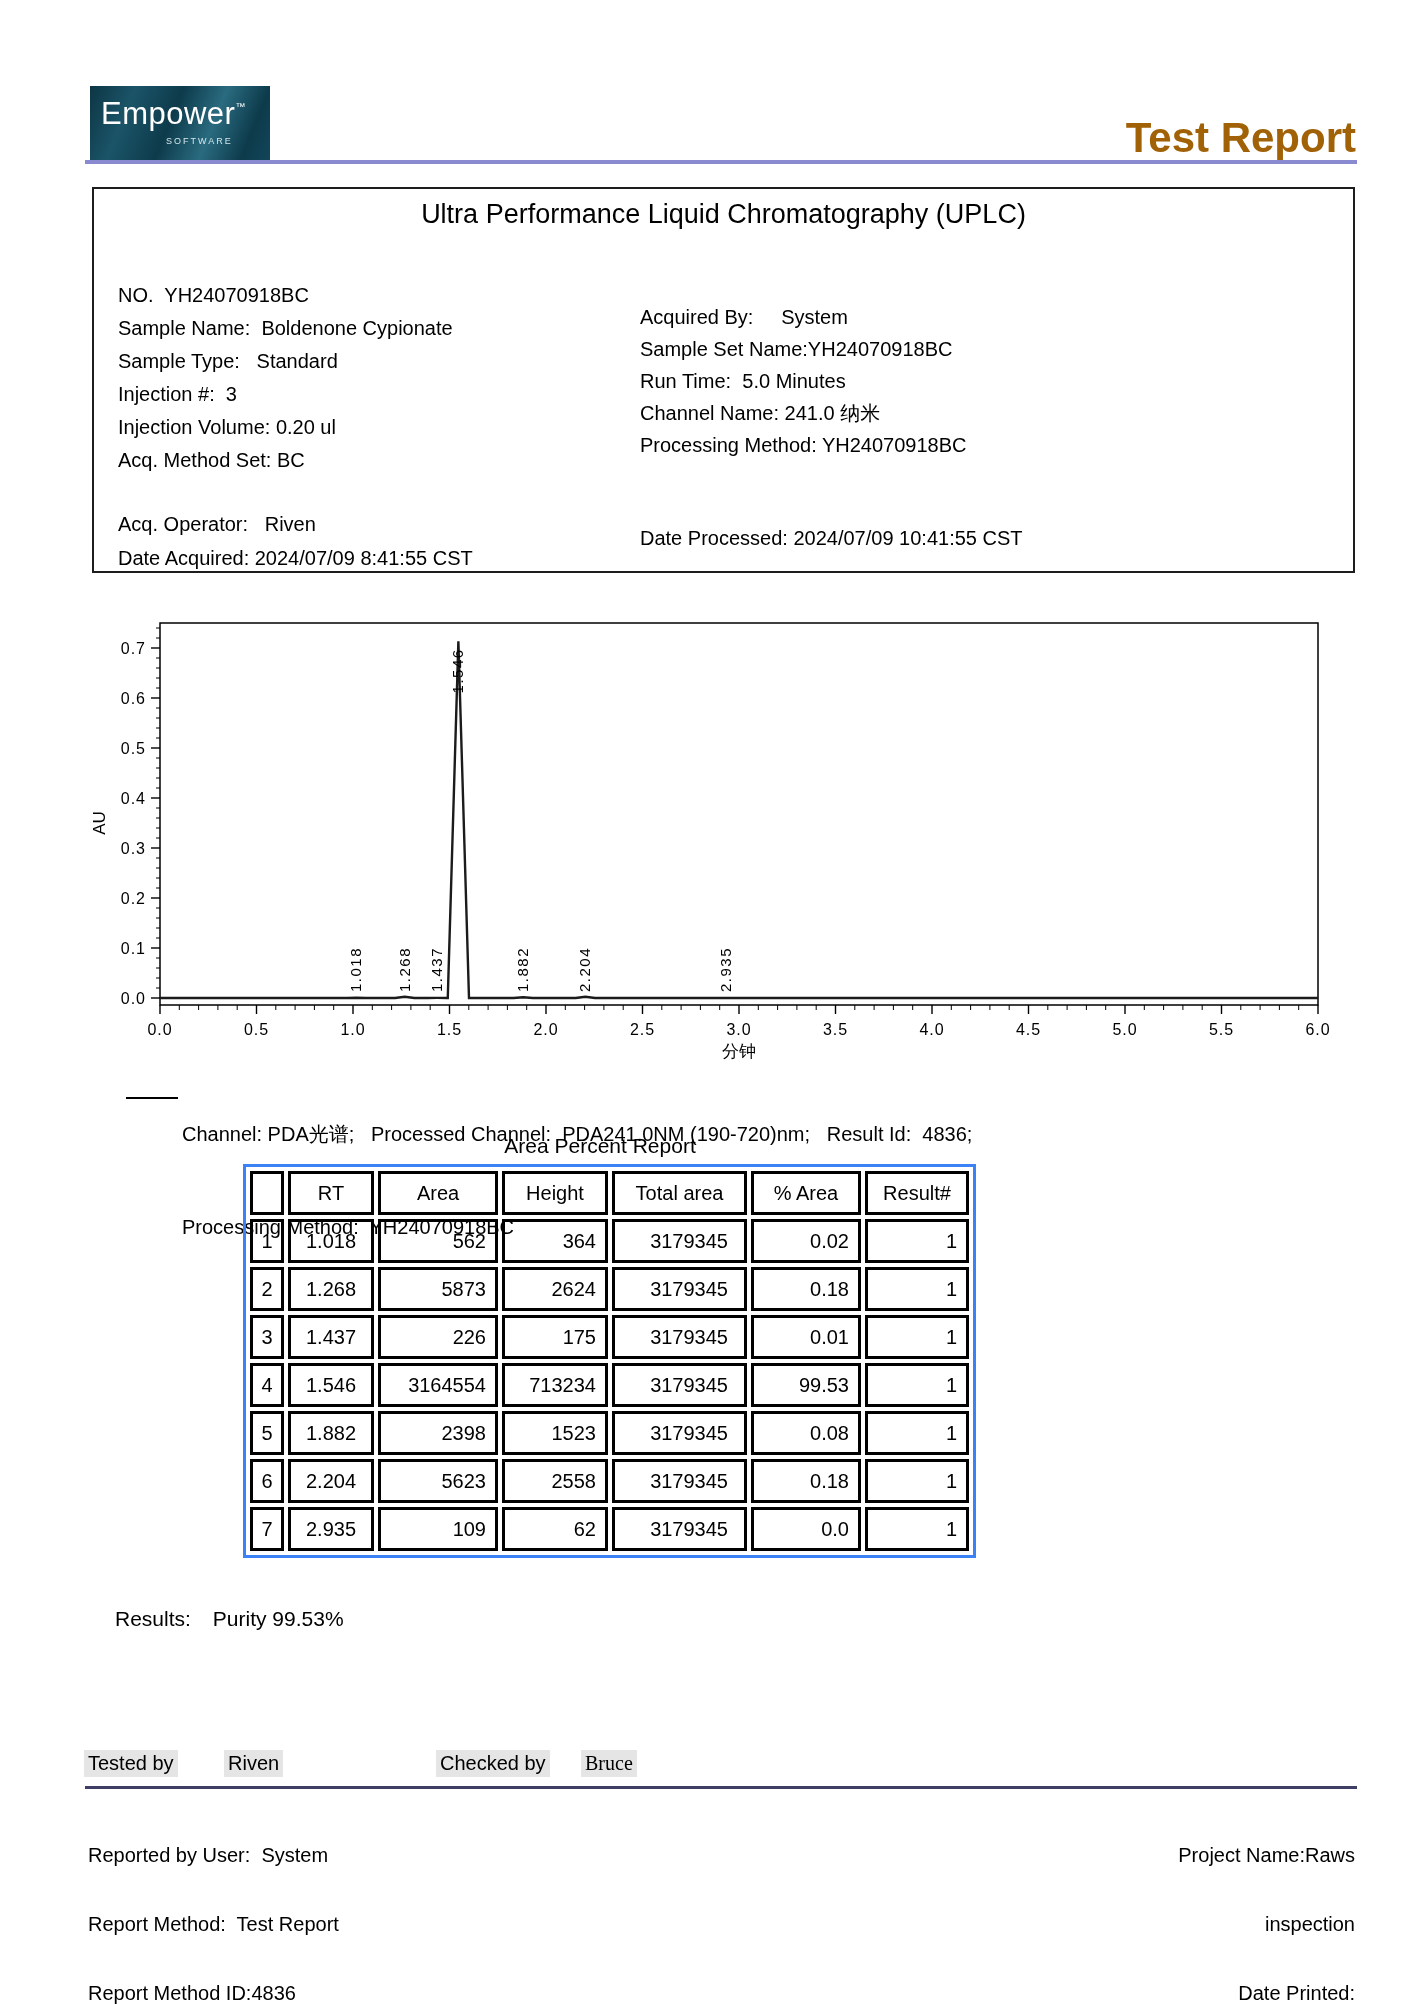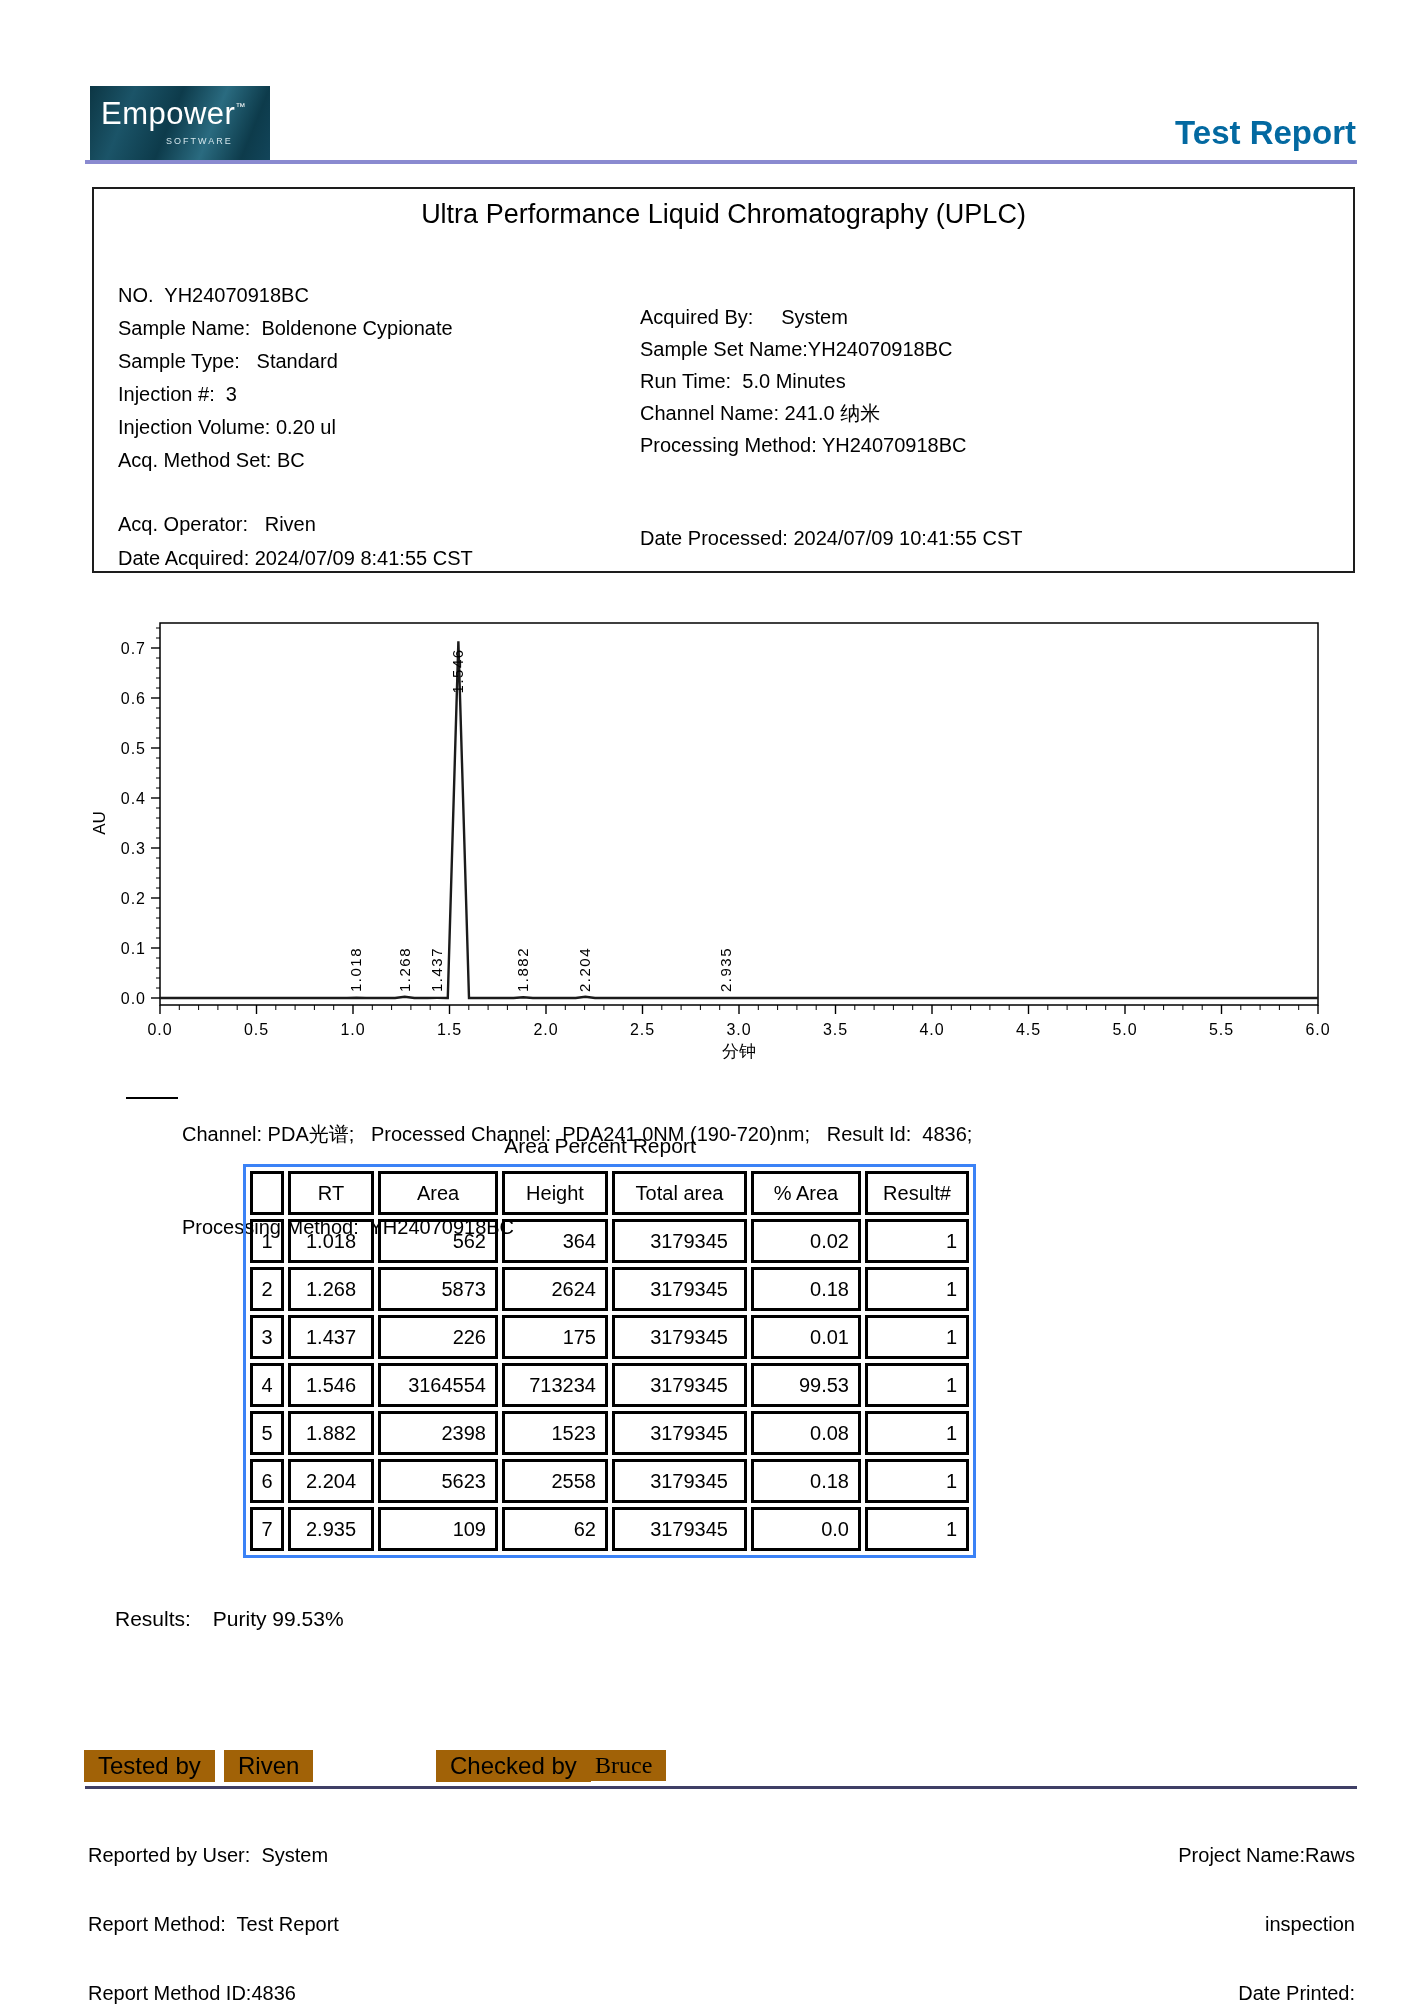--- a/index.html
+++ b/index.html
@@ -12,21 +12,21 @@
   
   .logo {
     position:absolute; left:90px; top:86px; width:180px; height:74px;
     background:linear-gradient(112deg,#0c3644 0%,#1b5468 22%,#0d3b4b 45%,#2a6b80 66%,#0d3b4b 86%,#12455a 100%);
     color:#fff; overflow:hidden;
   }
   .logo-text { position:absolute; left:11px; top:10px; font-size:31px; font-weight:400; letter-spacing:0.5px; white-space:nowrap; }
   .logo-text sup { font-size:10px; vertical-align:14px; }
   .logo-sub { position:absolute; left:76px; top:50px; font-size:9px; letter-spacing:2px; color:#d4e6ec; }
 
-  .report-title { position:absolute; top:114px; right:61px; font-size:33px; font-weight:bold; color:#0369a1; white-space:nowrap; }
+  .report-title { position:absolute; top:114px; right:61px; font-size:42px; font-weight:bold; color:#a16207; white-space:nowrap; }
   .rule-purple { position:absolute; left:85px; top:160px; width:1272px; height:4px; background:#8a8ad0; }
   .rule-dark  { position:absolute; left:85px; top:1786px; width:1272px; height:3px; background:#3f3f66; }
 
   
   .info-box { position:absolute; left:92px; top:187px; width:1263px; height:386px; border:2px solid #1d1d1d; box-sizing:border-box; }
   .box-title1 { text-align:center; font-size:27px; margin-top:10px; }
   .box-title2 { text-align:center; font-size:25px; margin-top:3px; }
   .info-line { white-space:pre; font-size:20px; }
   .col-left   { position:absolute; left:24px;  top:90px;  line-height:33px; }
   .col-right  { position:absolute; left:546px; top:100px; line-height:32px;margin-top:12px; }
@@ -57,21 +57,21 @@
   table.area td:nth-child(2) { width:62px;  text-align:center; }
   table.area td:nth-child(3) { width:96px;  text-align:right; }
   table.area td:nth-child(4) { width:82px;  text-align:right; }
   table.area td:nth-child(5) { width:104px; text-align:right; padding-right:16px; }
   table.area td:nth-child(6) { width:86px;  text-align:right; }
   table.area td:nth-child(7) { width:80px;  text-align:right; }
 
   .results { position:absolute; left:115px; top:1583px; font-size:21px;margin-top:24px; }
   .results .val { margin-left:22px; }
 
-  .signoff span { font-size:24px; background:#a16207; padding:2px 14px; white-space:nowrap; }
+  .signoff span { font-size:20px; background:#e5e5e5; padding:2px 4px; white-space:nowrap; }
   .sign-1 { position:absolute; left:84px;  top:1750px; }
   .sign-2 { position:absolute; left:224px; top:1750px; }
   .sign-3 { position:absolute; left:436px; top:1750px; }
   .sign-4 { position:absolute; left:581px; top:1750px;font-family:Liberation Serif, serif; }
 
   .footer-left  { position:absolute; left:88px;  top:1798px; font-size:20px; line-height:23px; white-space:pre; }
   .footer-right { position:absolute; right:62px; top:1798px; font-size:20px; line-height:23px; text-align:right; white-space:pre; }
 </style>
 </head>
 <body>

